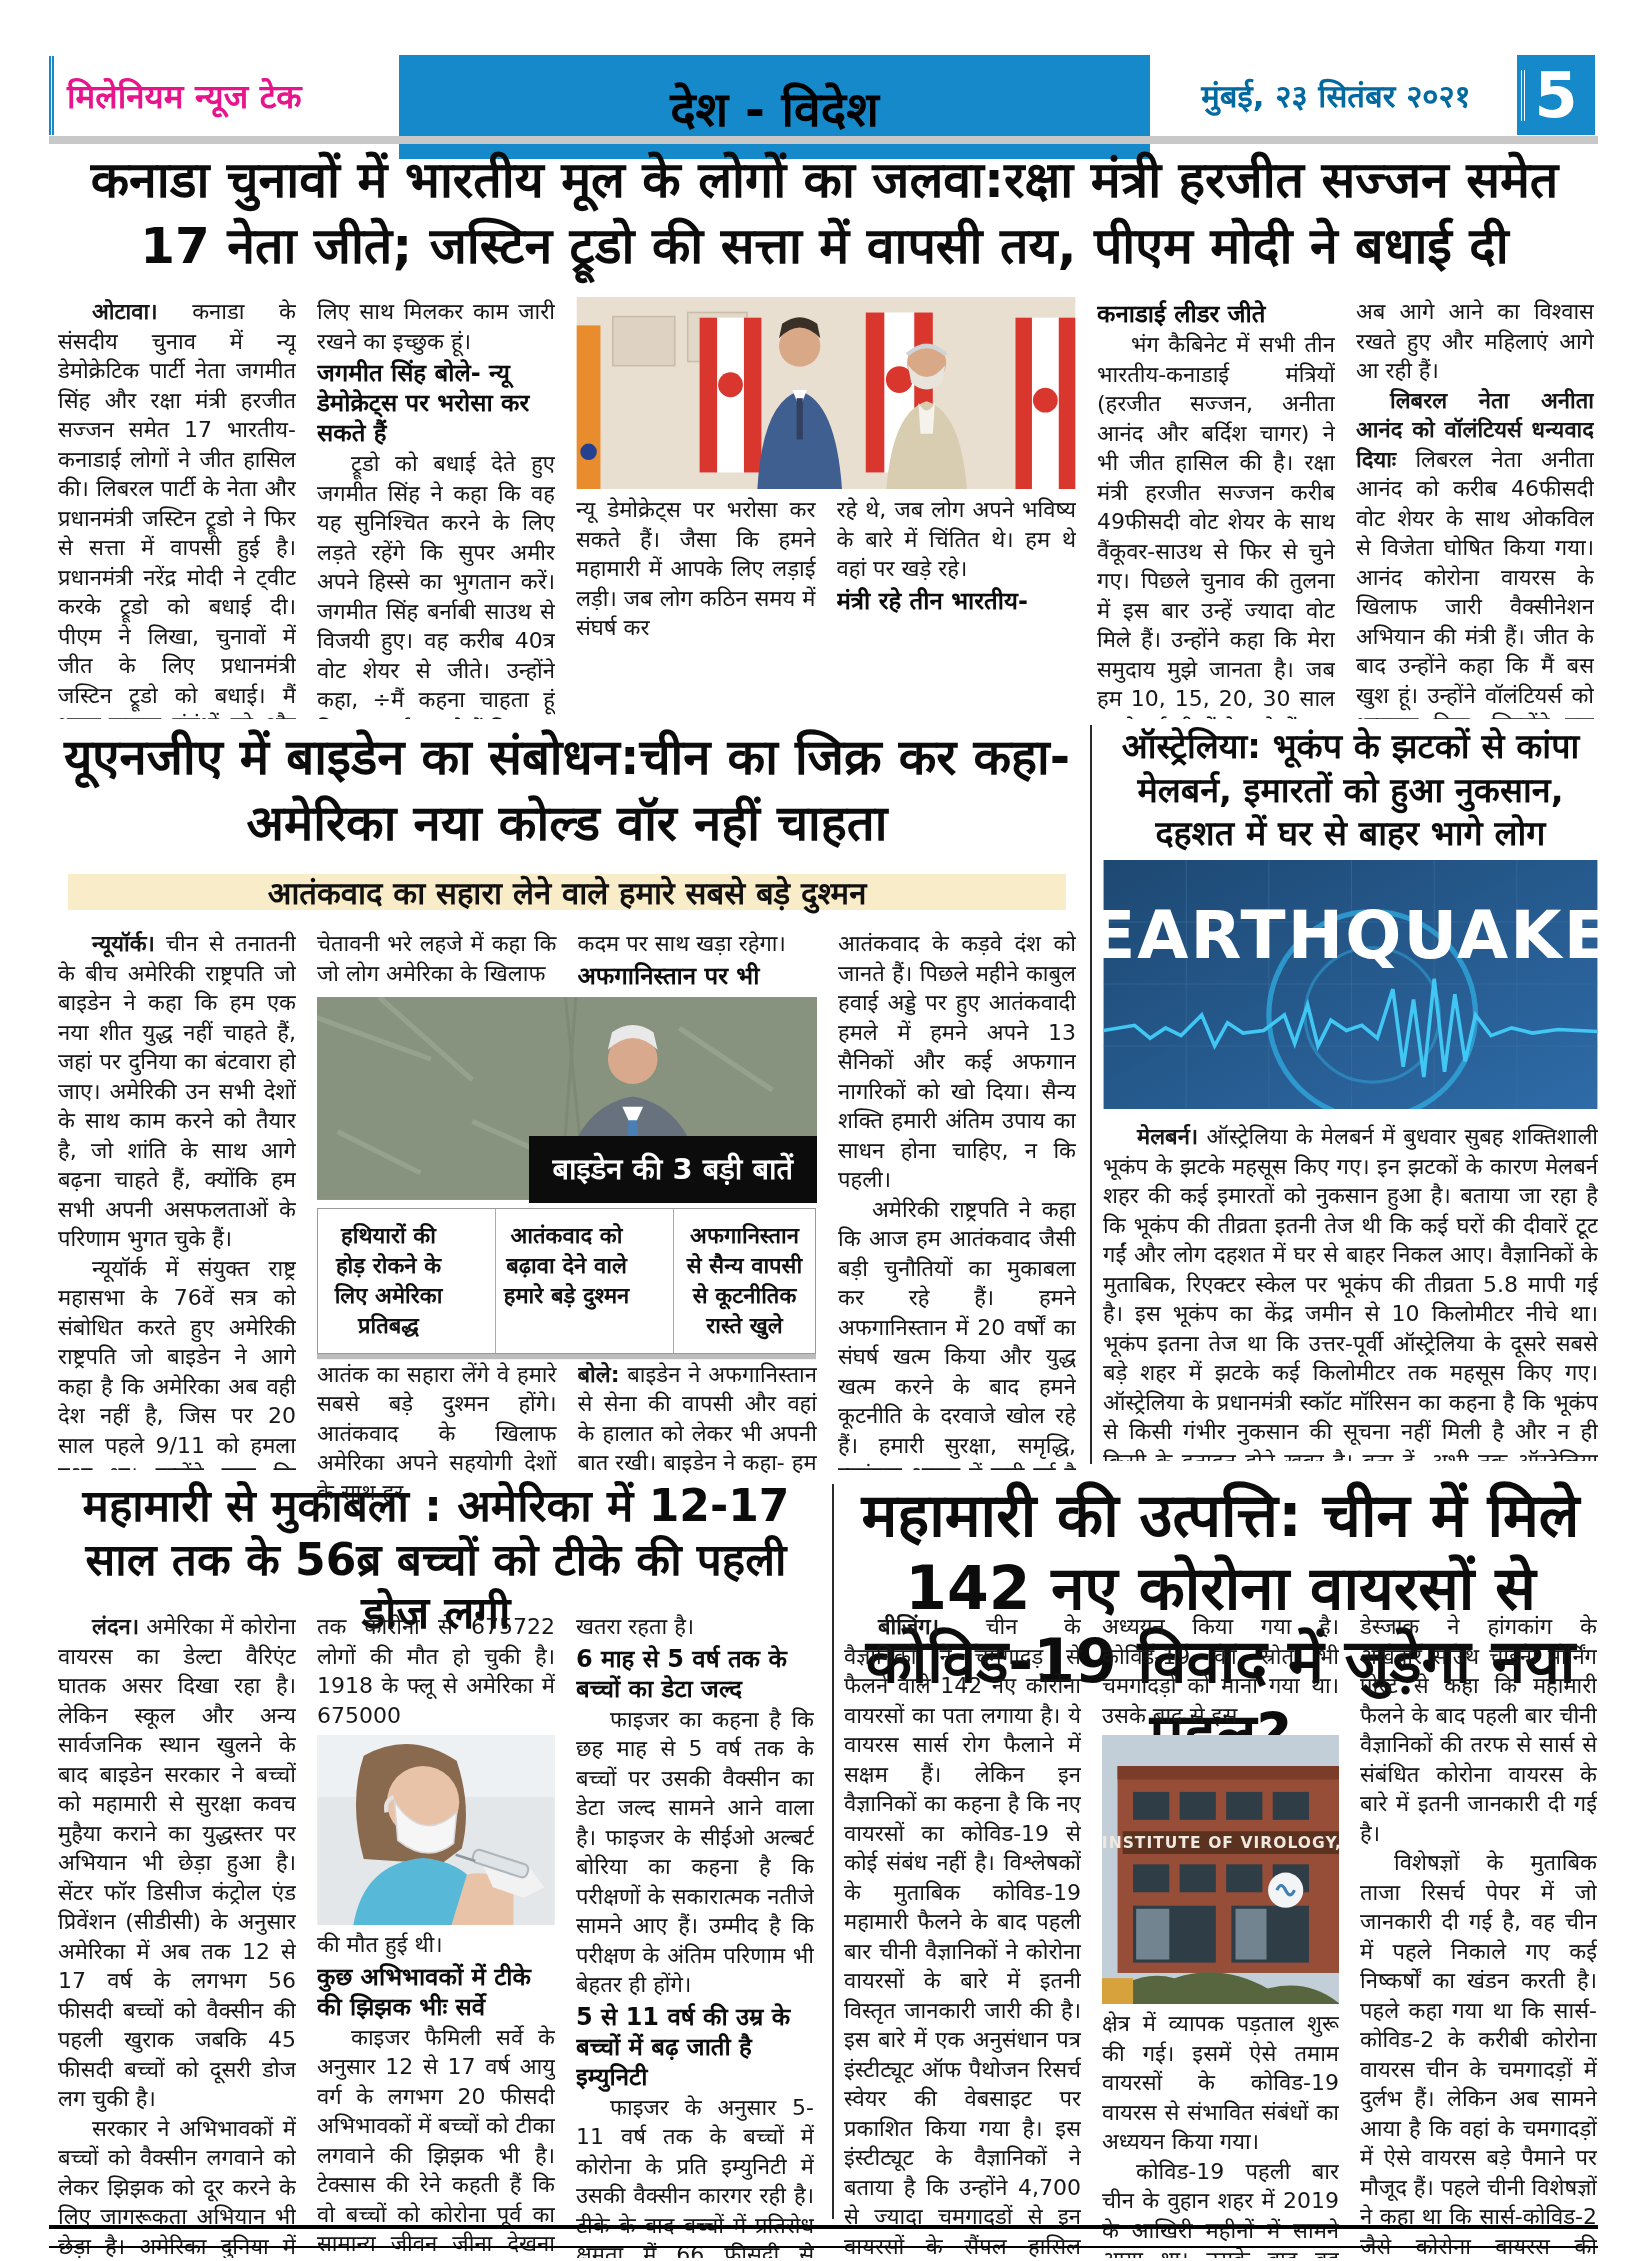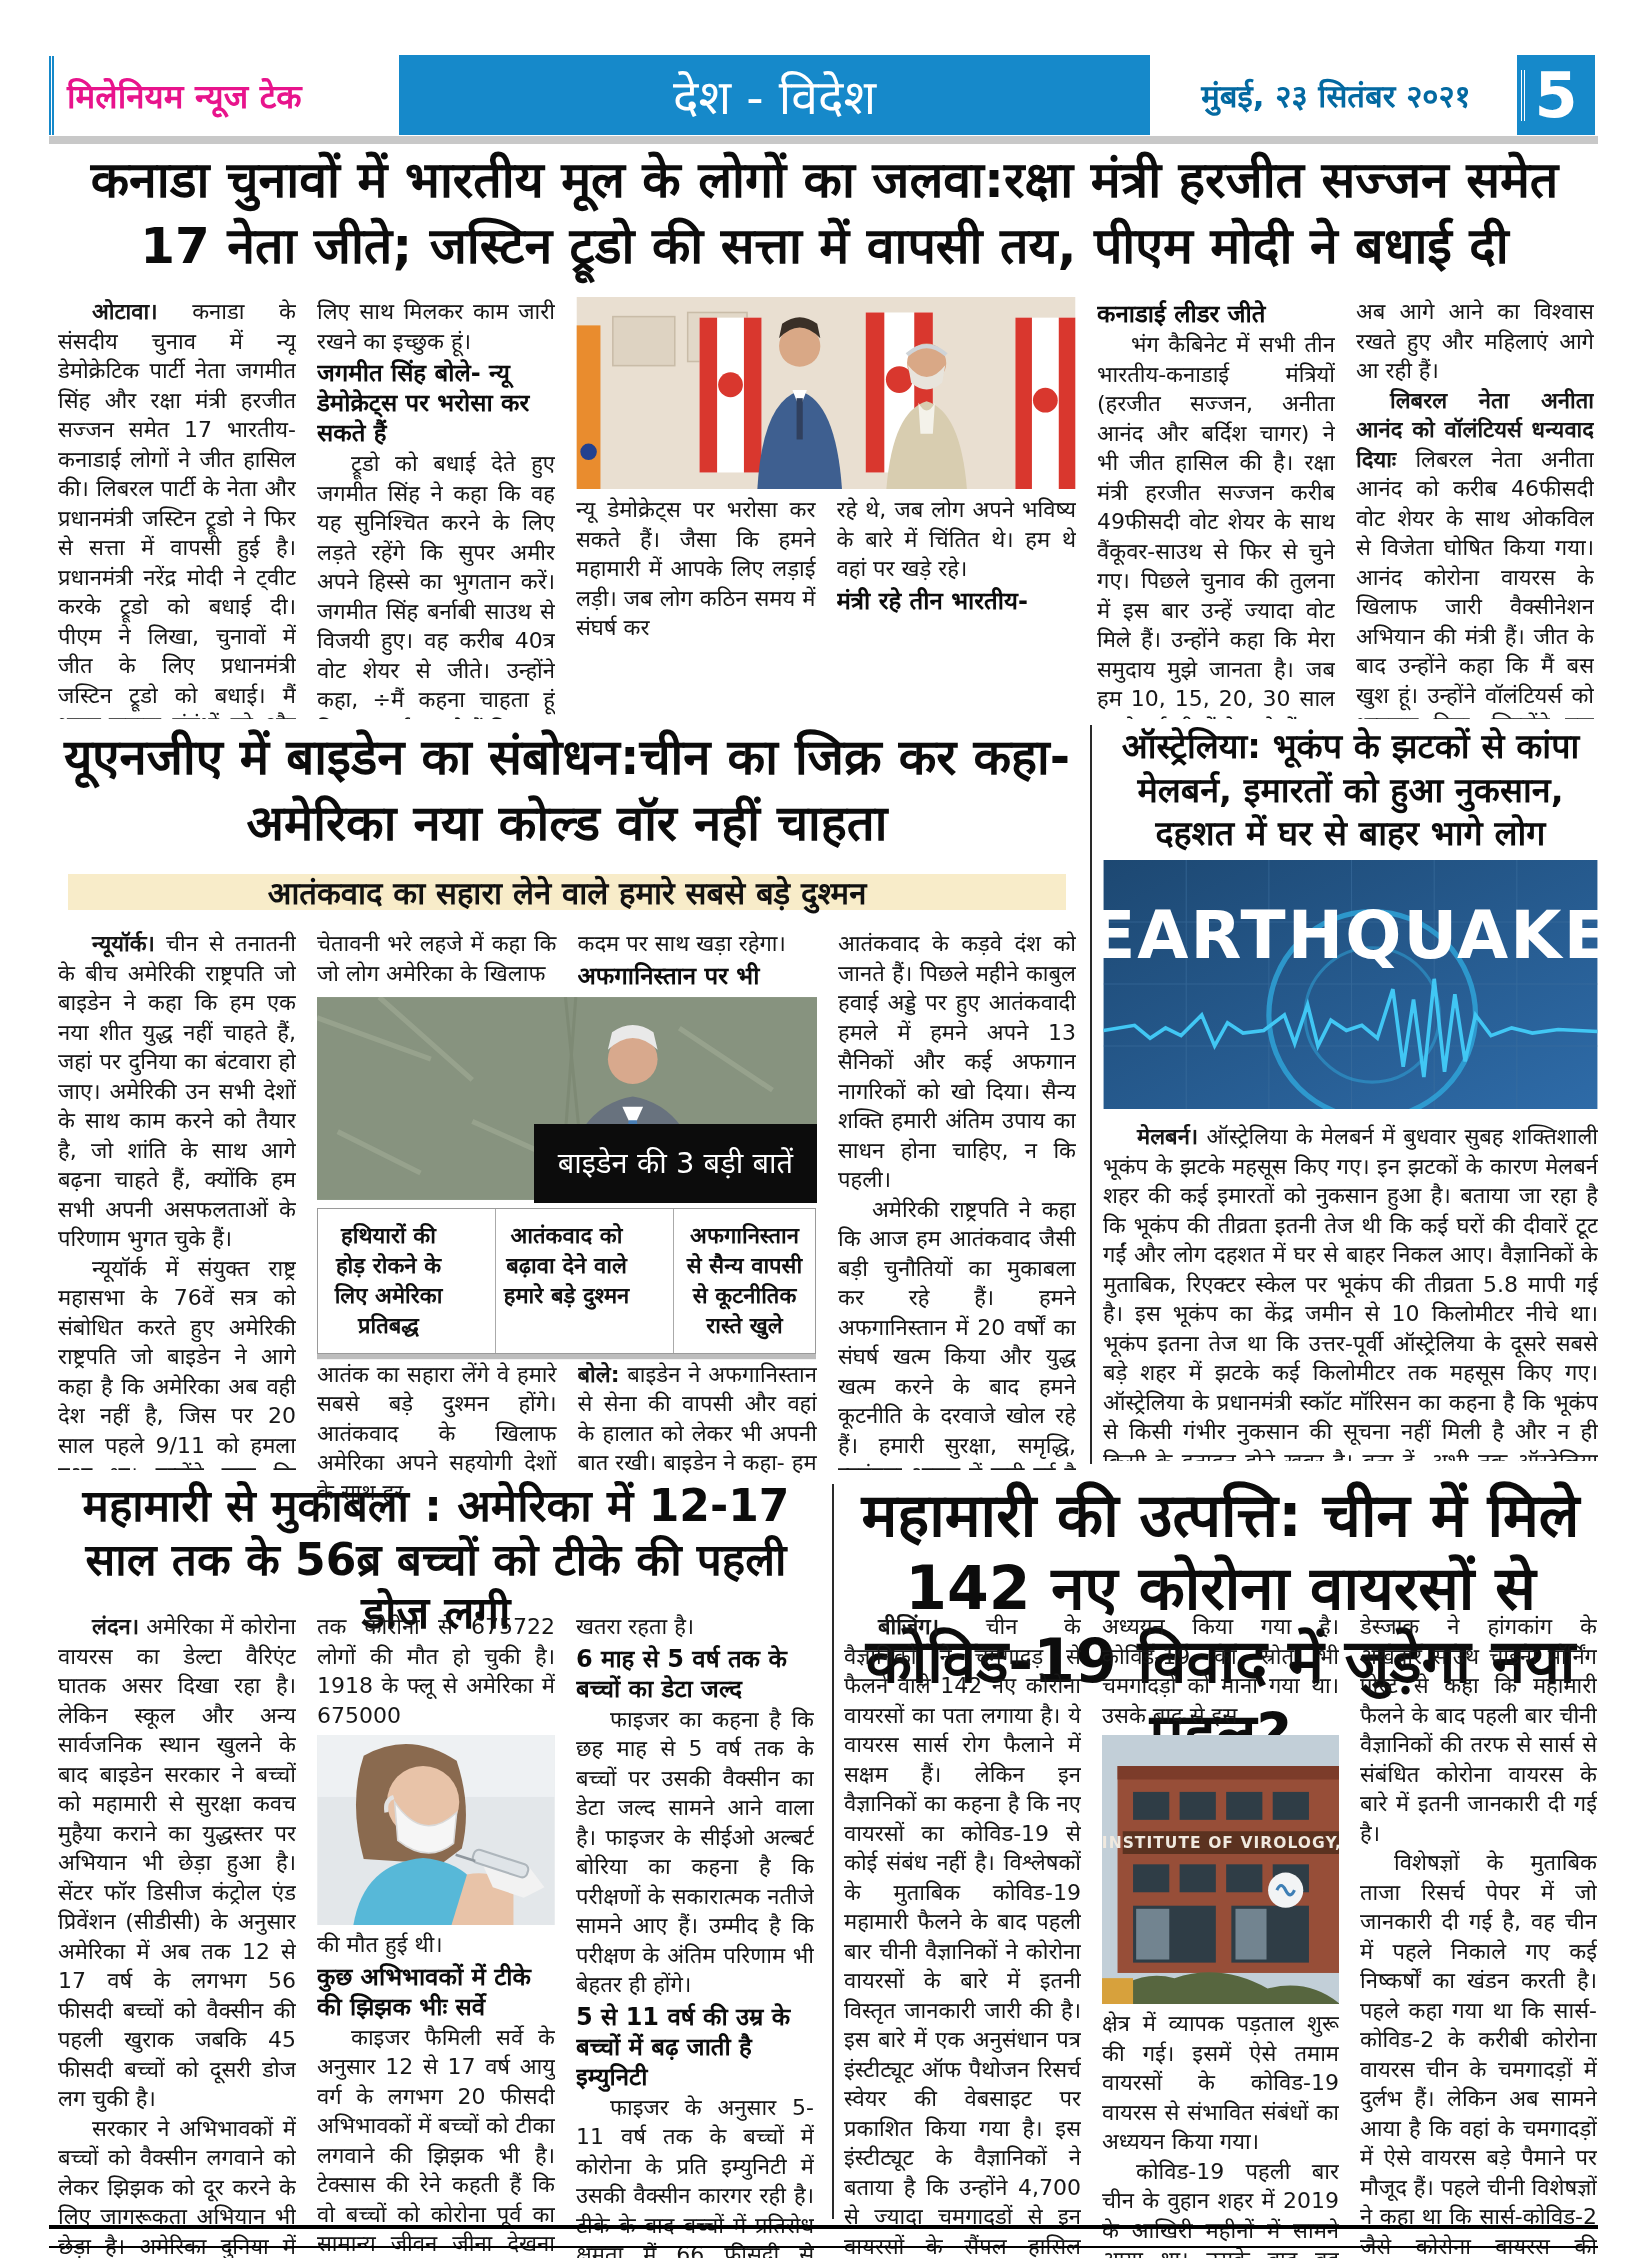--- a/index.html
+++ b/index.html
@@ -2,22 +2,22 @@
 <html style="font-size:8.3px"><head>
 <meta charset="utf-8">
 <style>
   html,body{margin:0;padding:0;background:#ffffff;}
   #page{position:relative;width:1650px;height:2261px;background:#fff;overflow:hidden;
         font-family:"DejaVu Sans","Liberation Sans",sans-serif;color:#141414;}
   
   .accent{position:absolute;left:49px;top:56px;width:5.2px;height:79px;border-left:5.2px double #1689ca;}
   .logo{position:absolute;left:67px;top:57px;width:326px;height:78px;display:flex;align-items:center;
         color:#e8148c;font-weight:bold;font-size:33px;line-height:1;}
-  .section{position:absolute;left:399px;top:55px;width:751px;height:80px;background:#1689ca;color:#ffffff;
-        display:flex;align-items:center;justify-content:center;font-weight:normal;font-size:48px;}
+  .section{position:absolute;left:399px;top:55px;width:751px;height:104px;background:#1689ca;color:#000000;
+        display:flex;align-items:center;justify-content:center;font-weight:bold;font-size:48px;}
   .date{position:absolute;left:1158px;top:55px;width:356px;height:80px;display:flex;align-items:center;
         justify-content:center;font-weight:bold;font-size:31px;color:#0369a1;}
   .pageno{position:absolute;left:1517px;top:55px;width:78px;height:80px;background:#1689ca;color:#fff;
         display:flex;align-items:center;justify-content:center;font-weight:bold;font-size:62px;}
   .pageno::before{content:"";position:absolute;left:4.1px;top:14.5px;bottom:14.5px;width:4.1px;border-left:4.1px double #fff;}
   .graybar{position:absolute;left:49px;top:136px;width:1549px;height:8.3px;background:#c8c8c8;}
   
   .hl{position:absolute;margin:0;font-weight:800;color:#0c0c0c;text-align:center;letter-spacing:0;}
   .hl-canada{left:58px;top:147px;width:1533px;font-size:50px;line-height:1.32;}
   .hl-biden{left:58px;top:725px;width:1018px;font-size:49px;line-height:1.34;}
@@ -43,22 +43,22 @@
   .blk-p{text-indent:34px;}
   .blk-c{text-indent:0;}
   .blk-h{font-weight:800;text-indent:0;text-align:left;font-size:24px;line-height:30px;margin:2.1px 0 1px 0;color:#0d0d0d;}
   .lead{font-weight:800;}
   .lead:empty{display:none;}
   
   .photo-a{width:500px;height:192px;display:block;}
   
   .biden-photo-wrap{position:relative;width:500px;height:203px;margin-top:5.2px;}
   .photo-b{width:500px;height:203px;display:block;}
-  .caption{position:absolute;right:0;bottom:-3.1px;background:#0c0c0c;color:#fff;font-weight:400;
-        font-size:29px;padding:22px 24px;line-height:1.2;}
+  .caption{position:absolute;right:0;bottom:-3.1px;background:#0c0c0c;color:#fff;font-weight:700;
+        font-size:29px;padding:16px 24px;line-height:1.2;}
   .points{display:flex;width:497px;margin-top:8.3px;border:1.6px solid #9a9a9a;background:#fff;
         box-shadow:0 5.2px 0 #bdbdbd;}
   .point{flex:1;padding:12.4px 7.2px;text-align:center;font-weight:800;font-size:22px;line-height:1.35;color:#111;}
   .point + .point{border-left:1.6px solid #aaa;margin-left:36px;}
   
   .aus-img{position:absolute;left:1103px;top:860px;width:495px;height:249px;}
   .aus-body{position:absolute;left:1103px;top:1122px;width:495px;height:339px;overflow:hidden;}
   
   .photo-vax{width:238px;height:190px;display:block;margin:5.2px 0;}
   .photo-lab{width:238px;height:269px;display:block;margin:5.2px 0;}

